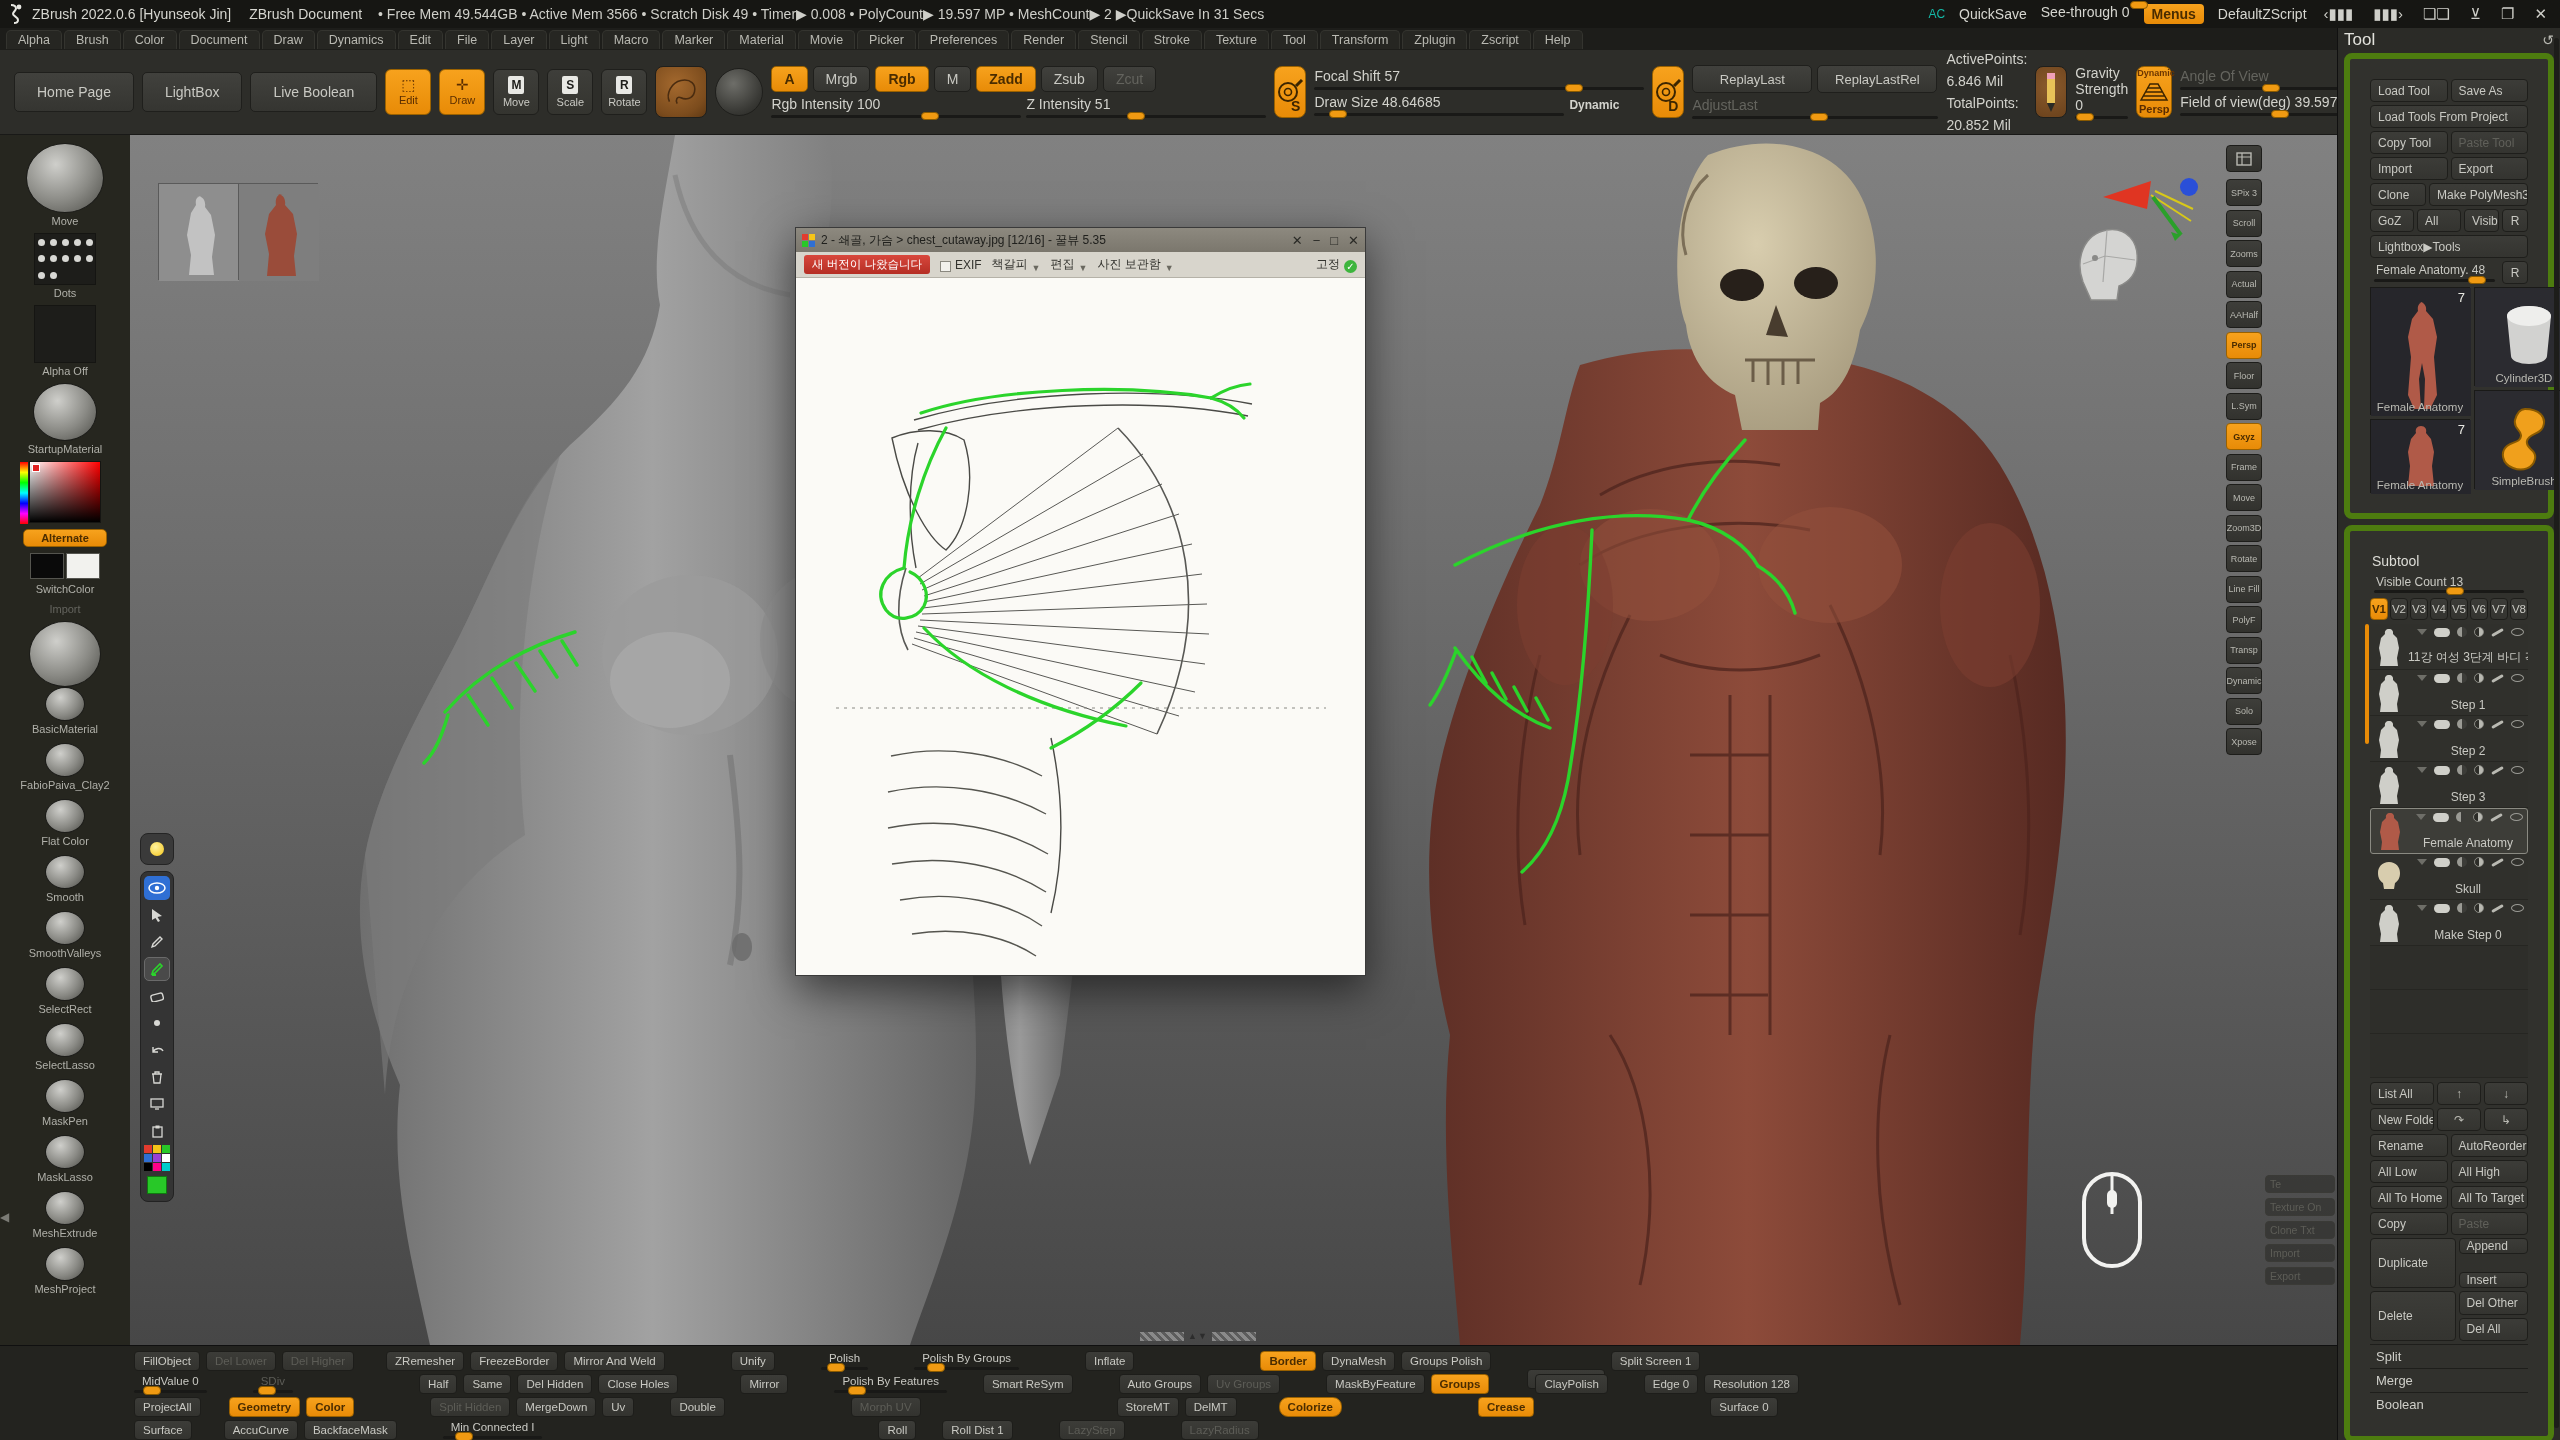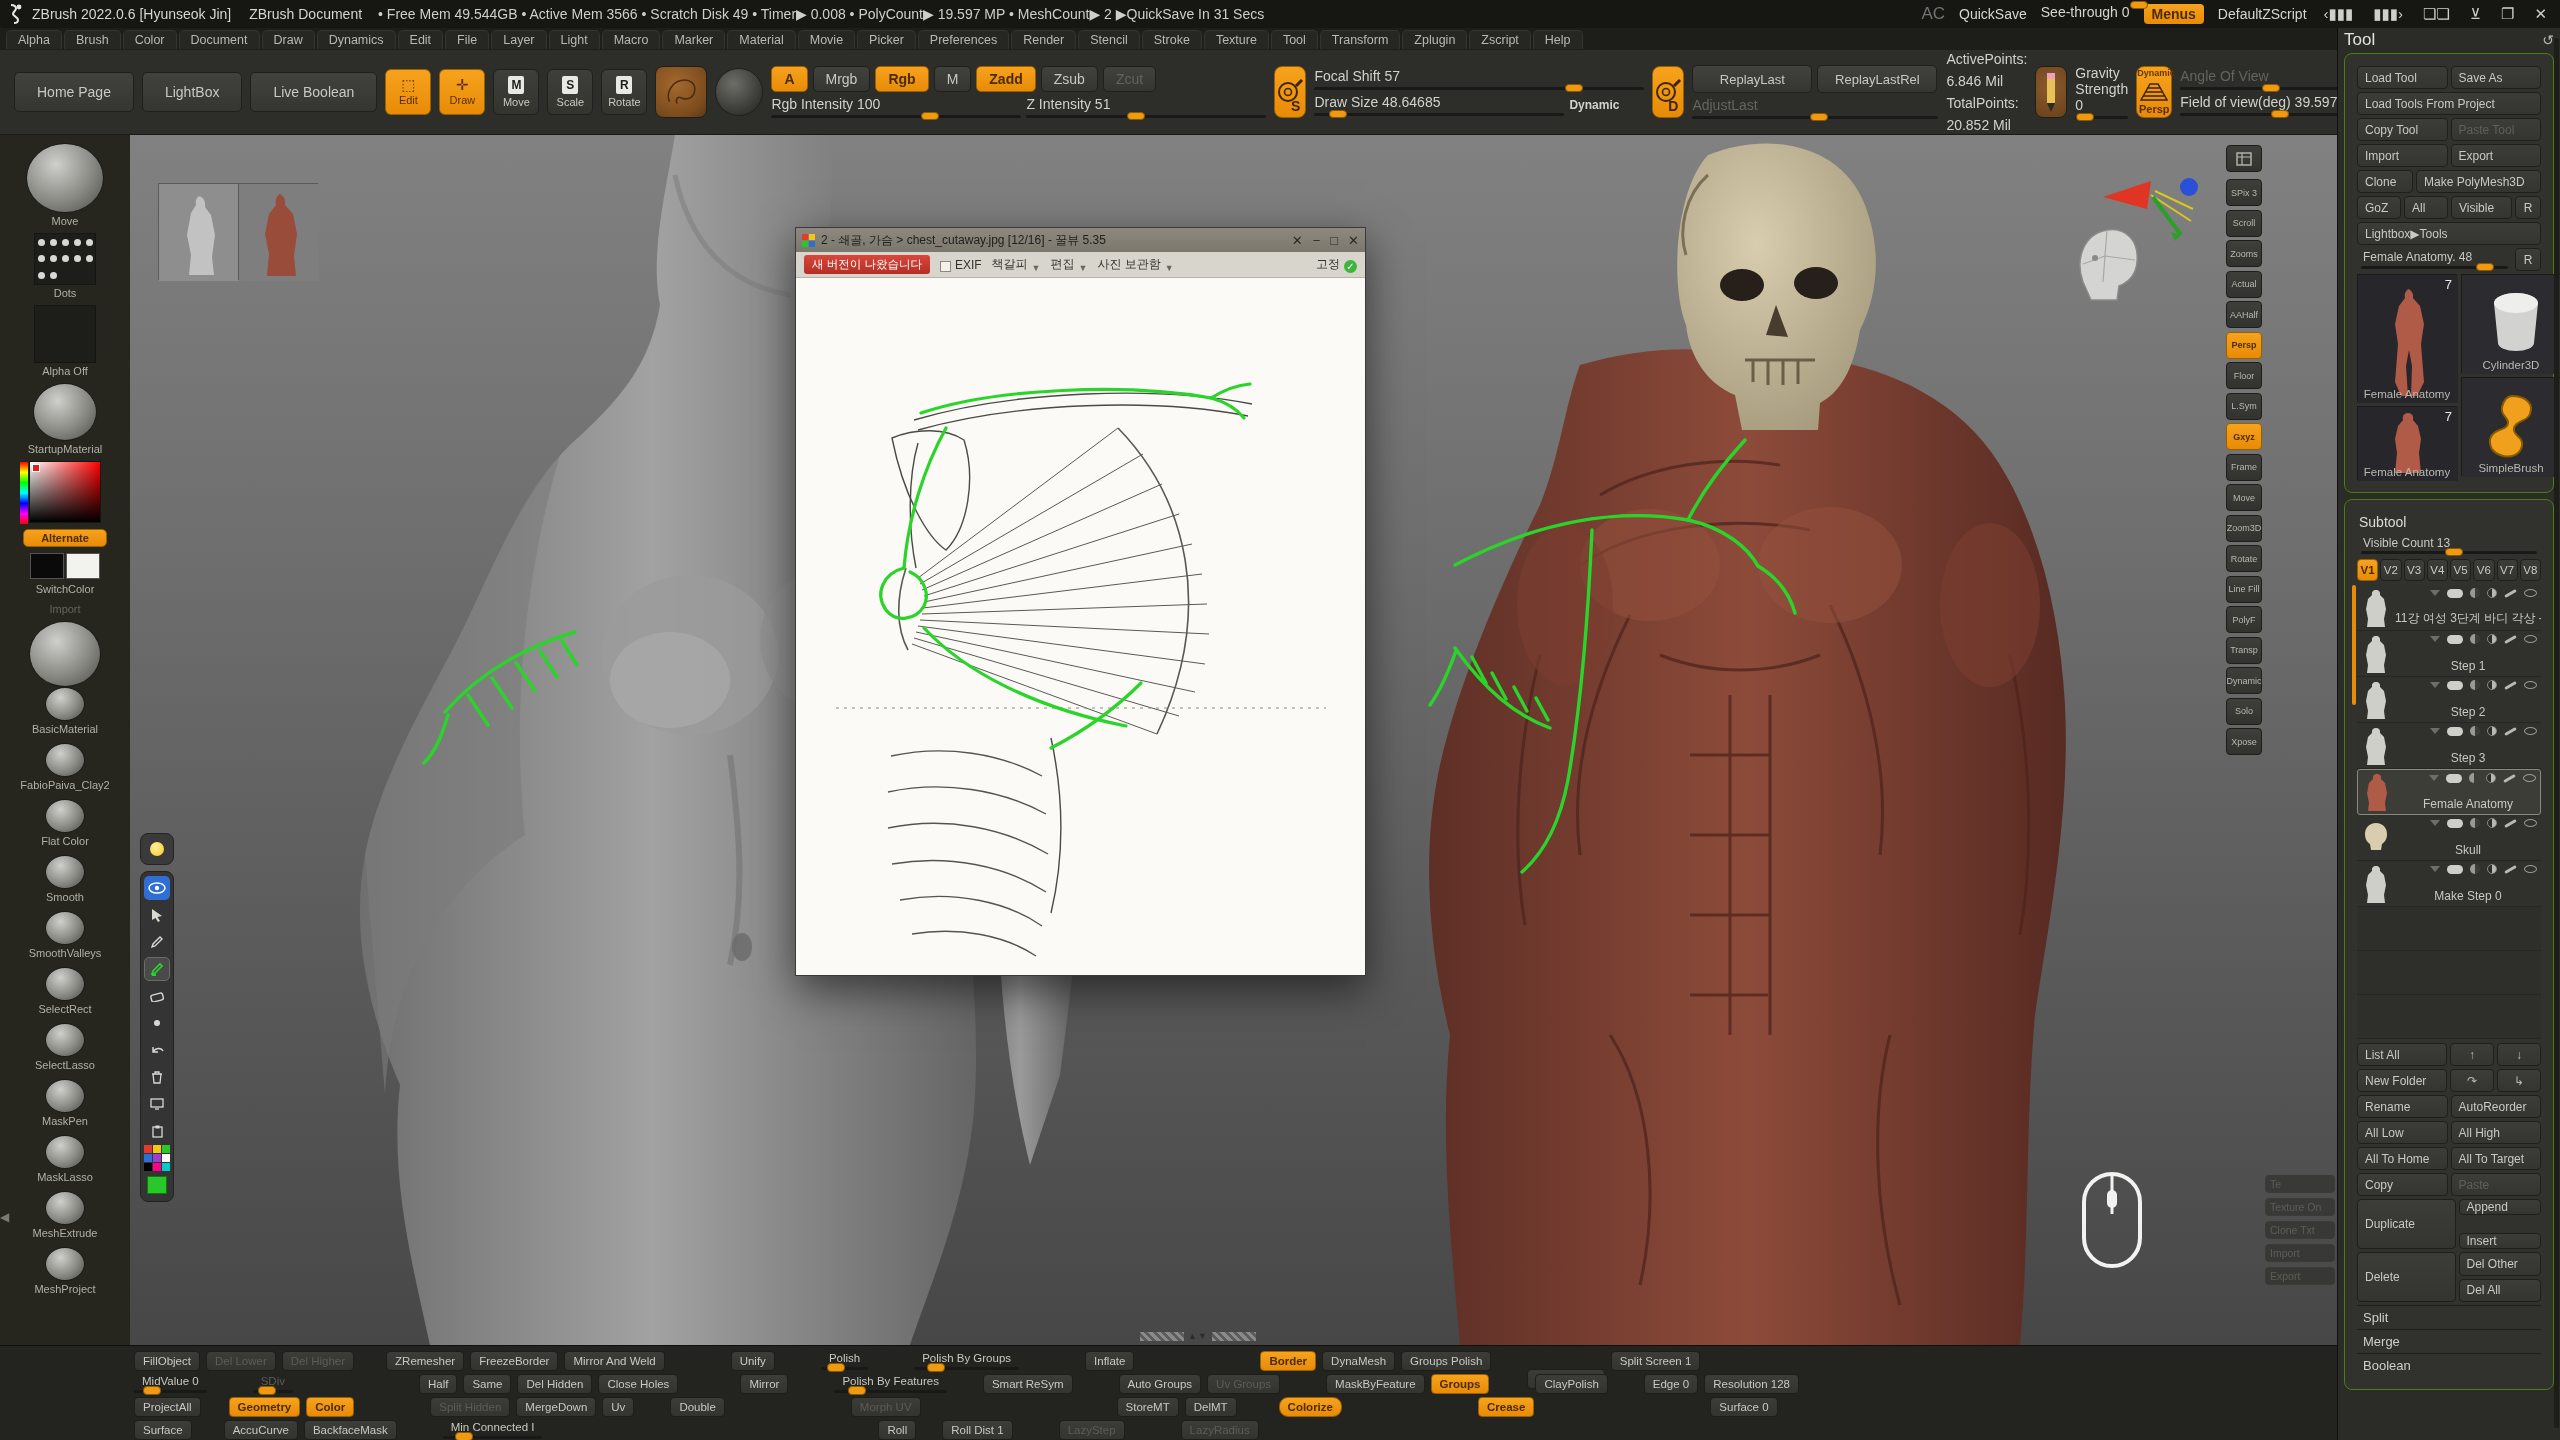--- a/index.html
+++ b/index.html
@@ -18,21 +18,21 @@
   .notch { position:absolute; top:-3px; width:18px; height:8px; border-radius:4px;
     background:#f09a12; border:1px solid #8a5a00; }
 
   
   #titlebar { position:absolute; left:0; top:0; width:2560px; height:28px; background:#161613;
     display:flex; align-items:center; color:#d6d6d0; font-size:14px; }
   #zlogo { width:22px; height:22px; margin:0 6px 0 4px; color:#eee; font-weight:bold; }
   #title-main { margin-right:18px; }
   #title-stats { color:#cfcfc9; }
   #titlebar .right { margin-left:auto; display:flex; align-items:center; gap:14px; padding-right:10px; }
-  .tb-dim { color:#737373; font-size:17px; }
+  .tb-dim { color:#14b8a6; font-size:12px; }
   .tb-btn { color:#d6d6d0; font-size:14px; }
   .menus-pill { background:linear-gradient(#f7a21d,#e88b07); color:#4a2c00; font-weight:bold;
     border-radius:4px; padding:2px 8px; font-size:14px; }
   .seethrough { position:relative; font-size:14px; padding-bottom:4px; }
   .seethrough .track { width:130px; margin-top:2px; background:#3a3a36; }
   .winglyph { color:#cfcfc9; font-size:15px; padding:0 3px; }
 
   
   #menubar { position:absolute; left:0; top:28px; width:2560px; height:22px; background:#1d1d1a;
     display:flex; align-items:center; gap:2px; padding-left:6px; }
@@ -148,21 +148,21 @@
     color:#5d5d57; font-size:10.5px; padding:2px 4px; }
   #bottom-nav { position:absolute; left:1010px; top:1196px; display:flex; align-items:center; gap:4px; }
   .hatch { width:44px; height:9px; background:repeating-linear-gradient(45deg,#8a8a8a 0 3px,#5c5c5c 3px 6px); }
   #bottom-nav .arr { color:#2c2c2c; font-size:9px; letter-spacing:1px; }
 
   
   #tool-panel { position:absolute; left:2337px; top:28px; width:223px; height:1412px; background:#2b2b27;
     border-left:1px solid #101010; color:#c9c9c3; padding:2px 6px 0 6px; overflow:hidden; }
   #tool-panel h2 { font-size:17px; font-weight:normal; color:#e2e2dc; display:flex; align-items:center; }
   #tool-refresh { margin-left:auto; font-size:14px; color:#b9b9b2; }
-  .tp-group { border:1px solid #4d7c0f; border-radius:8px; background:#31312d; padding:12px; margin-top:3px; }
+  .tp-group { border:6px solid #4d7c0f; border-radius:8px; background:#31312d; padding:20px; margin-top:3px; }
   .tp-row { display:flex; gap:3px; margin-bottom:3px; }
   .tpb { flex:1; height:23px; background:linear-gradient(#3c3c38,#343430); border:1px solid #1e1e1b;
     border-radius:4px; color:#c9c9c3; font-size:12px; display:flex; align-items:center; padding:0 7px; white-space:nowrap; overflow:hidden; }
   .tpb.fix { flex:0 0 auto; }
   .tpb.dim { color:#60605a; }
   .tp-slider { flex:1; position:relative; font-size:12px; color:#c9c9c3; padding:2px 6px 6px; }
   .tp-slider .track { position:absolute; left:4px; right:4px; bottom:2px; }
   .thumb-area { display:flex; gap:4px; margin-top:2px; }
   .thumb-col { display:flex; flex-direction:column; gap:4px; }
   .tool-thumb { position:relative; background:#26262b; border:1px solid #1a1a18; display:flex;

